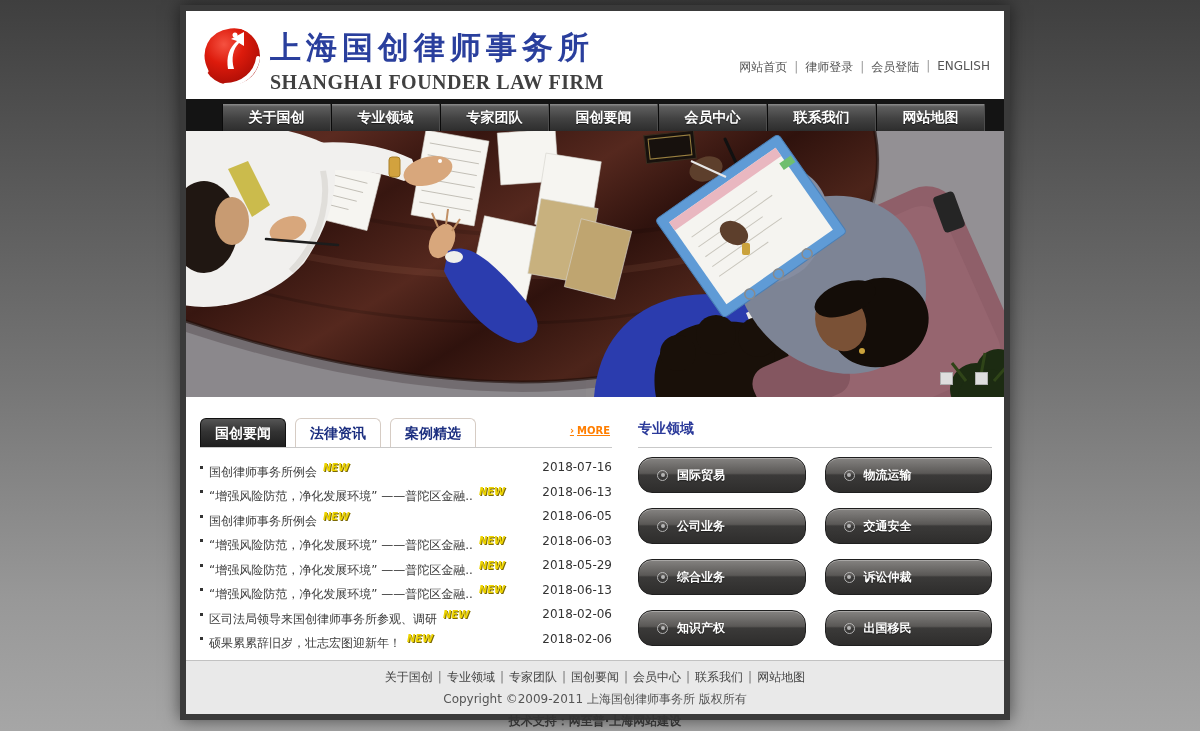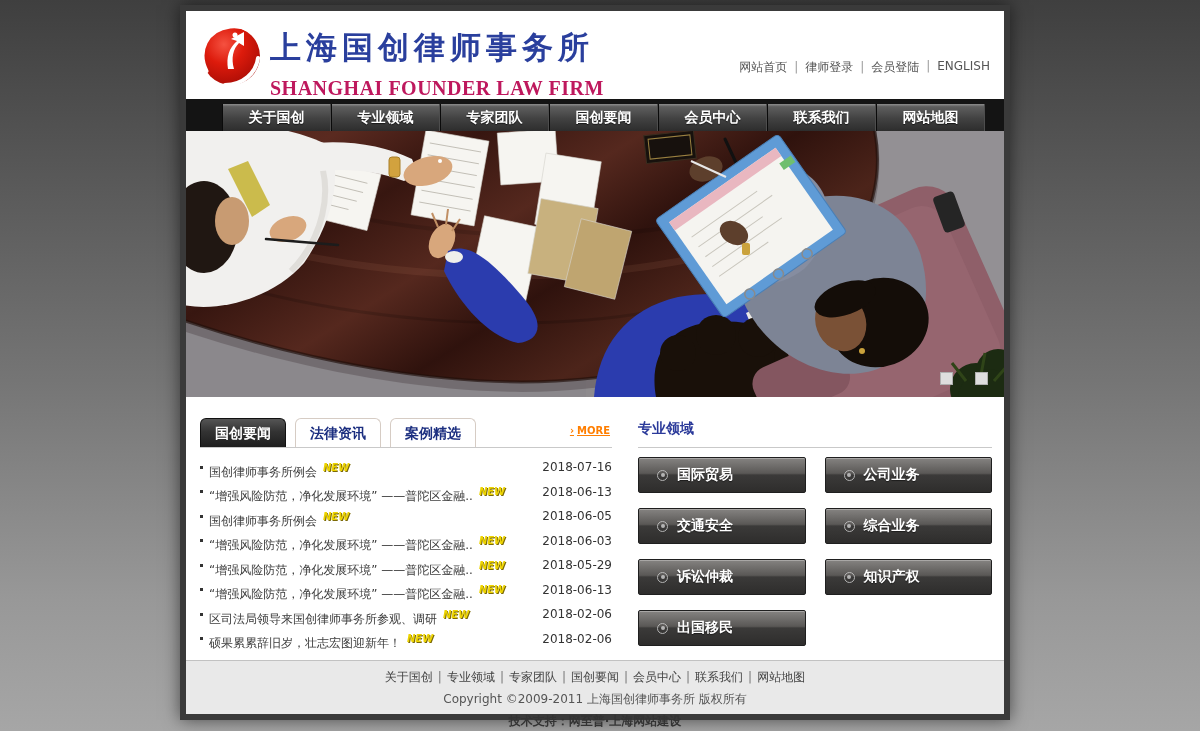--- a/index.html
+++ b/index.html
@@ -14,21 +14,21 @@
     background:#3a3a3a; padding:6px; box-shadow:0 0 16px rgba(0,0,0,.55);
   }
   .page{ width:818px; height:598px; background:#fff; position:relative; }
 
   
   .site-header{ height:88px; position:relative; background:#fff; }
   .logo-wrap{ position:absolute; left:12px; top:10px; display:flex; align-items:flex-start; }
   .logo-icon{ width:66px; height:70px; display:block; }
   .logo-text{ margin-left:6px; padding-top:8px; }
   .logo-cn{ font-size:31px; font-weight:bold; color:#2a3f9d; letter-spacing:5px; line-height:36px; white-space:nowrap; }
-  .logo-en{ font-family:"Liberation Serif","DejaVu Serif",serif; font-size:20px; font-weight:bold; color:#be185d; letter-spacing:.5px; margin-top:12px; }
+  .logo-en{ font-family:"Liberation Serif","DejaVu Serif",serif; font-size:20px; font-weight:bold; color:#404040; letter-spacing:.5px; margin-top:6px; }
   .top-links{ position:absolute; right:14px; top:48px; font-size:12px; color:#555; }
   .top-links ul{ list-style:none; display:flex; }
   .top-links li{ cursor:pointer; color:#555; }
   .top-links li + li::before{ content:"|"; margin:0 7px; color:#999; cursor:default; }
 
   
   .main-nav{ height:32px; background:#141414; display:flex; padding-left:36px; }
   .nav-item{
     width:109px; height:27px; margin-top:5px;
     background:linear-gradient(180deg,#8d8d8d 0%,#5e5e5e 10%,#414141 55%,#2d2d2d 100%);
@@ -63,24 +63,24 @@
   .news-item{ display:flex; align-items:center; height:24.5px; font-size:12px; color:#3c3c3c; }
   .news-item::before{ content:""; width:3px; height:3px; background:#333; margin-right:6px; flex:none; }
   .news-title{ cursor:pointer; white-space:nowrap; overflow:hidden;margin-top:10px; }
   .news-badge{ color:#eed400; font-weight:bold; font-style:italic; font-size:10px; margin-left:6px; text-shadow:1px 1px 0 #7c6a06; flex:none; }
   .news-date{ margin-left:auto; color:#333; flex:none; }
 
   .col-head{ height:51px; border-bottom:1px solid #c9c9c9; display:flex; align-items:flex-end; padding-bottom:9px; }
   .practice-title{ color:#2b3a9a; font-weight:bold; font-size:14px; }
   .practice-grid{ display:grid; grid-template-columns:1fr 1fr; column-gap:19px; row-gap:15px; margin-top:9px; }
   .practice-btn{
-    height:36px; border-radius:2px; border:1px solid #1f1f1f;
+    height:36px; border-radius:14px; border:1px solid #1f1f1f;
     background:linear-gradient(180deg,#858381 0%,#5a5856 45%,#3b3a39 50%,#2e2d2c 100%);
     box-shadow:inset 0 1px 0 rgba(255,255,255,.3);
-    display:flex; align-items:center; color:#fff; font-size:14px; font-weight:bold; cursor:pointer;
+    display:flex; align-items:center; color:#fff; font-size:12px; font-weight:bold; cursor:pointer;
     text-shadow:0 1px 1px rgba(0,0,0,.5);
     text-align:right;
   }
   .bullseye{ width:11px; height:11px; border:1px solid #c9c9c9; border-radius:50%; margin:0 9px 0 18px; position:relative; opacity:.85; flex:none; }
   .bullseye::after{ content:""; position:absolute; left:2.5px; top:2.5px; width:4px; height:4px; background:#c9c9c9; border-radius:50%; }
 
   
   .site-footer{ height:54px; background:#e9e9e9; border-top:1px solid #c2c2c2; text-align:center; font-size:12px; color:#444; padding-top:8px; }
   .footer-links ul{ list-style:none; display:inline-flex; }
   .footer-links li{ cursor:pointer; }
@@ -354,20 +354,24 @@
       <div class="col-head">
         <span class="practice-title">专业领域</span>
       </div>
       <div class="practice-grid">
 
           <div class="practice-btn">
             <span class="bullseye"></span>
             <span>国际贸易</span>
           </div>
 
+          <div class="practice-btn">
+            <span class="bullseye"></span>
+            <span>物流运输</span>
+          </div>
 
           <div class="practice-btn">
             <span class="bullseye"></span>
             <span>公司业务</span>
           </div>
 
           <div class="practice-btn">
             <span class="bullseye"></span>
             <span>交通安全</span>
           </div>

